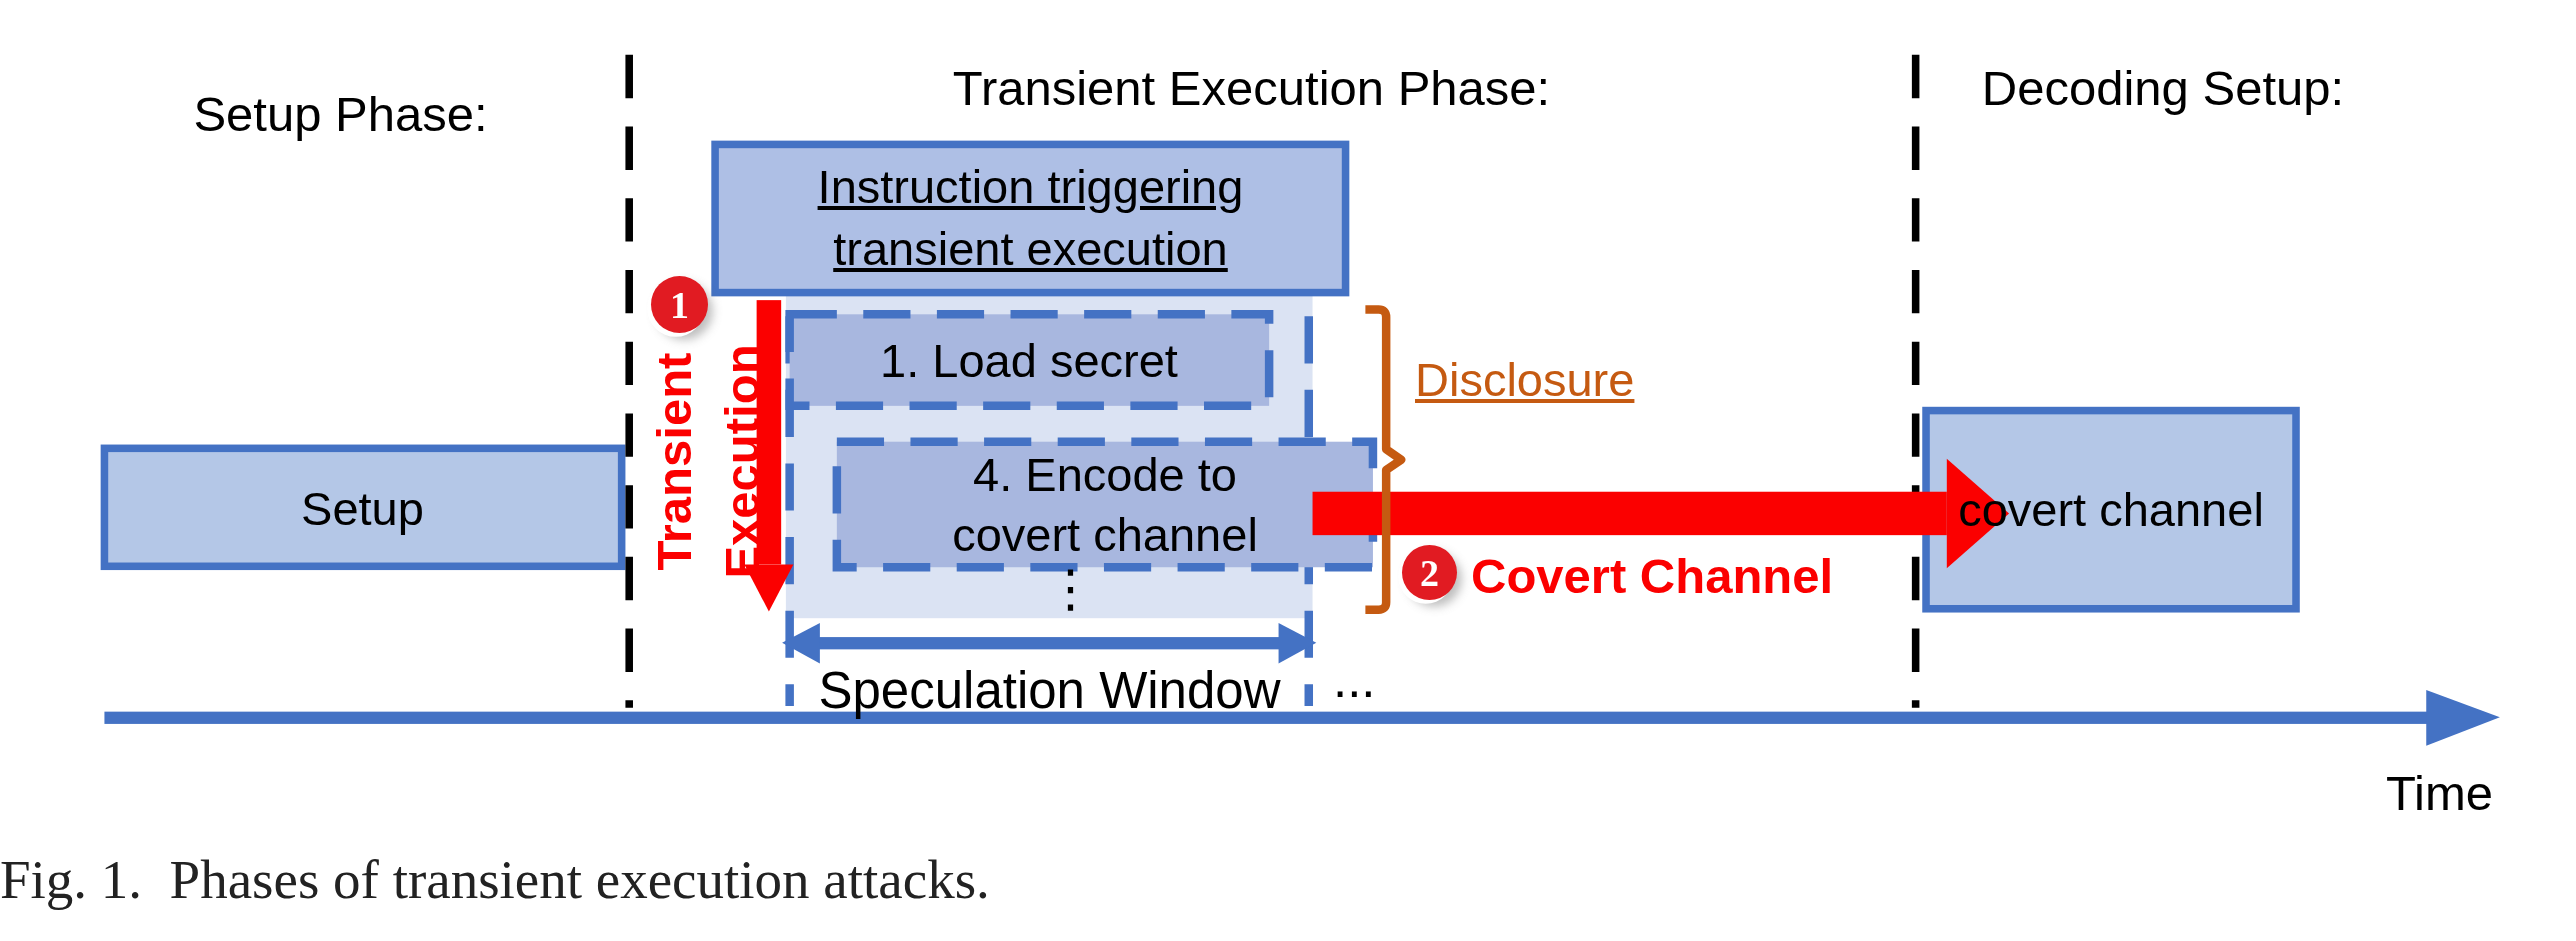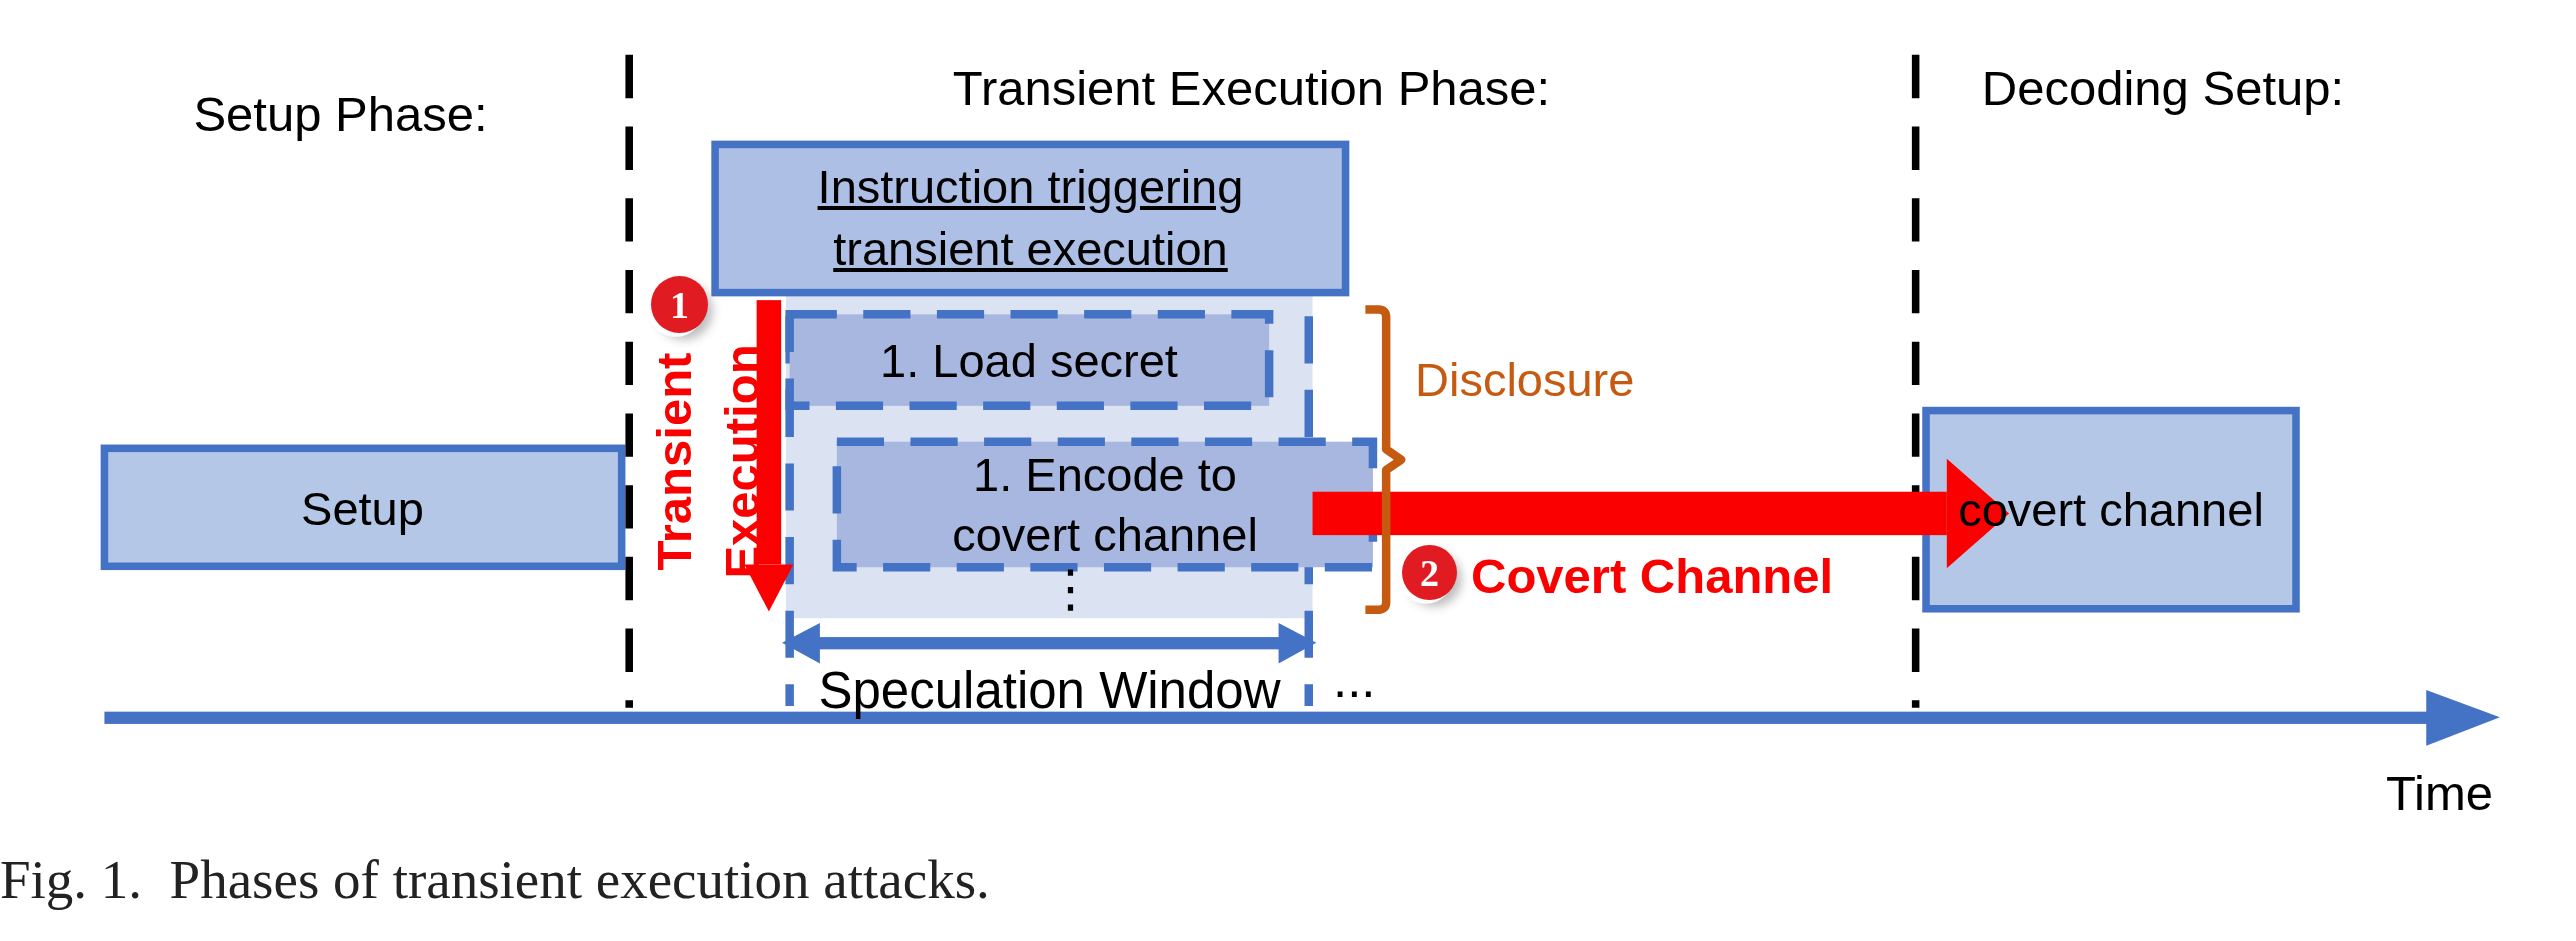--- a/index.html
+++ b/index.html
@@ -11,21 +11,21 @@
   .txt{position:absolute; z-index:2;}
   .phase-title{font-size:49px; text-align:center; color:#000;}
   .box-label{display:flex; flex-direction:column; align-items:center; justify-content:center;
              text-align:center; font-size:47px; color:#000;}
   .rot{transform:rotate(-90deg); transform-origin:center center;
        font-size:49px; font-weight:bold; color:#fb0000; text-align:center; line-height:68px;}
   .badge{position:absolute; z-index:3; border-radius:50%; background:#e11b22;
          display:flex; align-items:center; justify-content:center;
          color:#fff; font-family:"Liberation Serif", serif; font-weight:bold; font-size:38px;
          box-shadow:-3.8px 3.8px 0 #ffffff, 4.7px 6.6px 9.4px rgba(110,110,110,.45);}
-  .orange-text{color:#c55a11; font-size:47px; line-height:87px;}
+  .orange-text{color:#c55a11; font-size:47px; line-height:87px;text-decoration:underline;}
   .red-label{color:#fb0000; font-size:49px; font-weight:bold;}
   .small-black{font-size:51px; color:#000;}
   .caption{width:100%; text-align:left; font-family:"Liberation Serif", serif;
            font-size:55px; color:#222; white-space:pre;}
 </style>
 </head>
 <body>
 
 <div id="canvas">
 
@@ -77,21 +77,21 @@
   <div class="txt box-label" style="left:104px; top:449px; width:517px; height:118px;">Setup</div>
 
   <div class="txt box-label" style="left:715px; top:144px; width:631px; height:148px; line-height:62px;text-decoration:underline;">
     <span>Instruction triggering</span>
     <span>transient execution</span>
   </div>
 
   <div class="txt box-label" style="left:789px; top:314px; width:480px; height:92px;">1. Load secret</div>
 
   <div class="txt box-label" style="left:837px; top:442px; width:536px; height:126px; line-height:60px;">
-    <span>1. Encode to</span>
+    <span>4. Encode to</span>
     <span>covert channel</span>
   </div>
 
   <div class="txt box-label" style="left:1926px; top:411px; width:370px; height:198px; line-height:66px;">
     <span>covert channel</span>
   </div>
 
   <div class="txt rot" style="left:557px; top:403px; width:283px; height:117px;">
     <div>Transient</div>
     <div>Execution</div>

